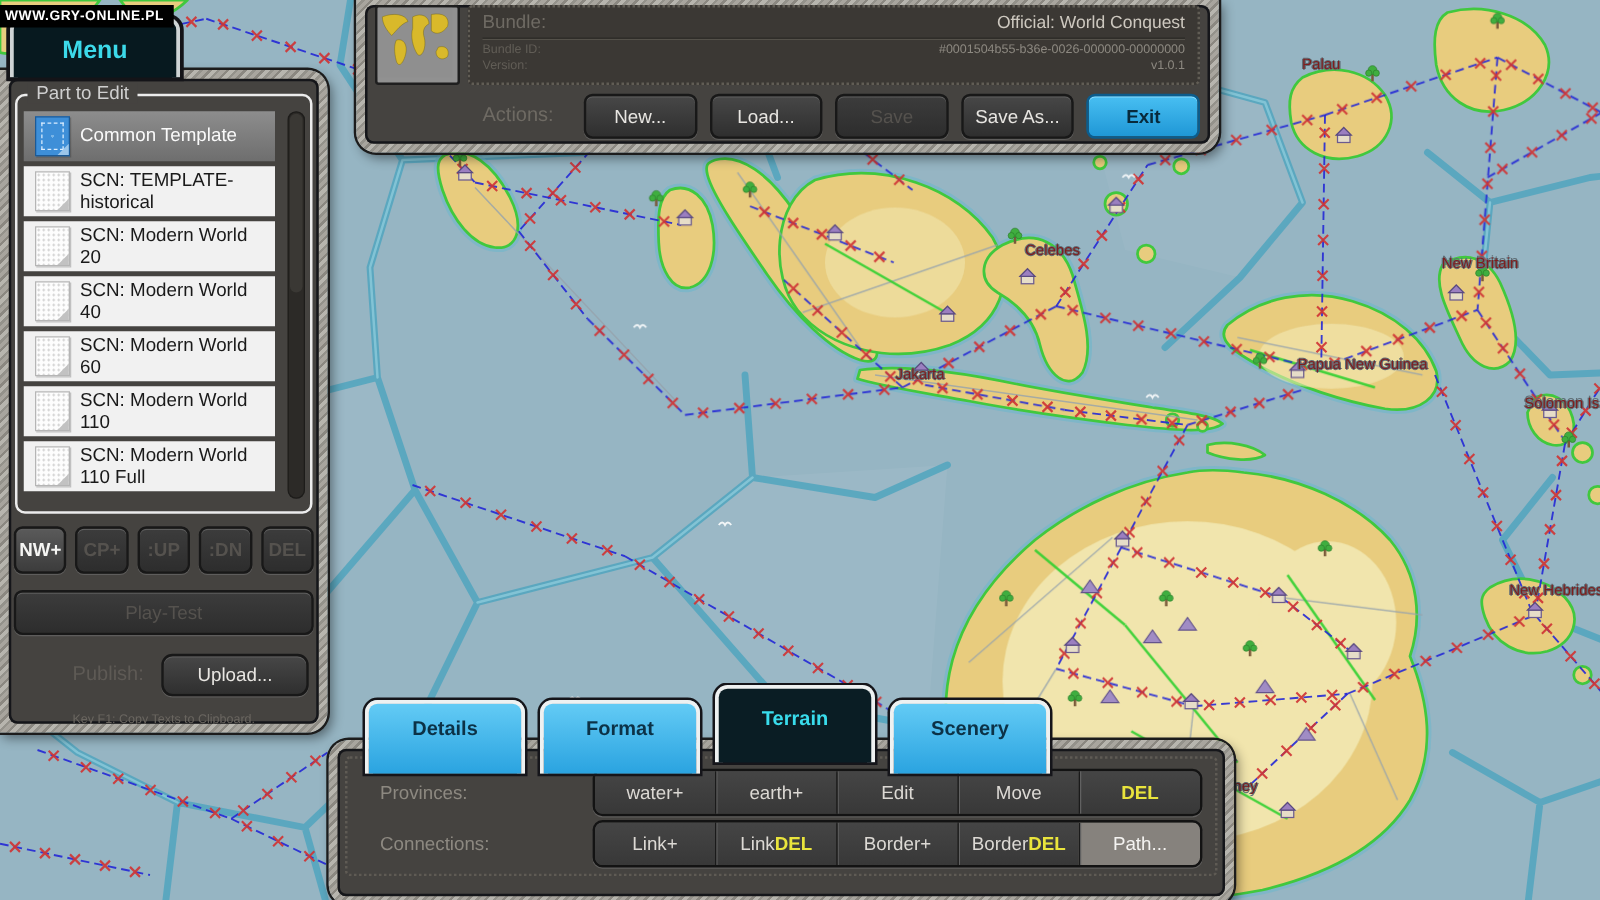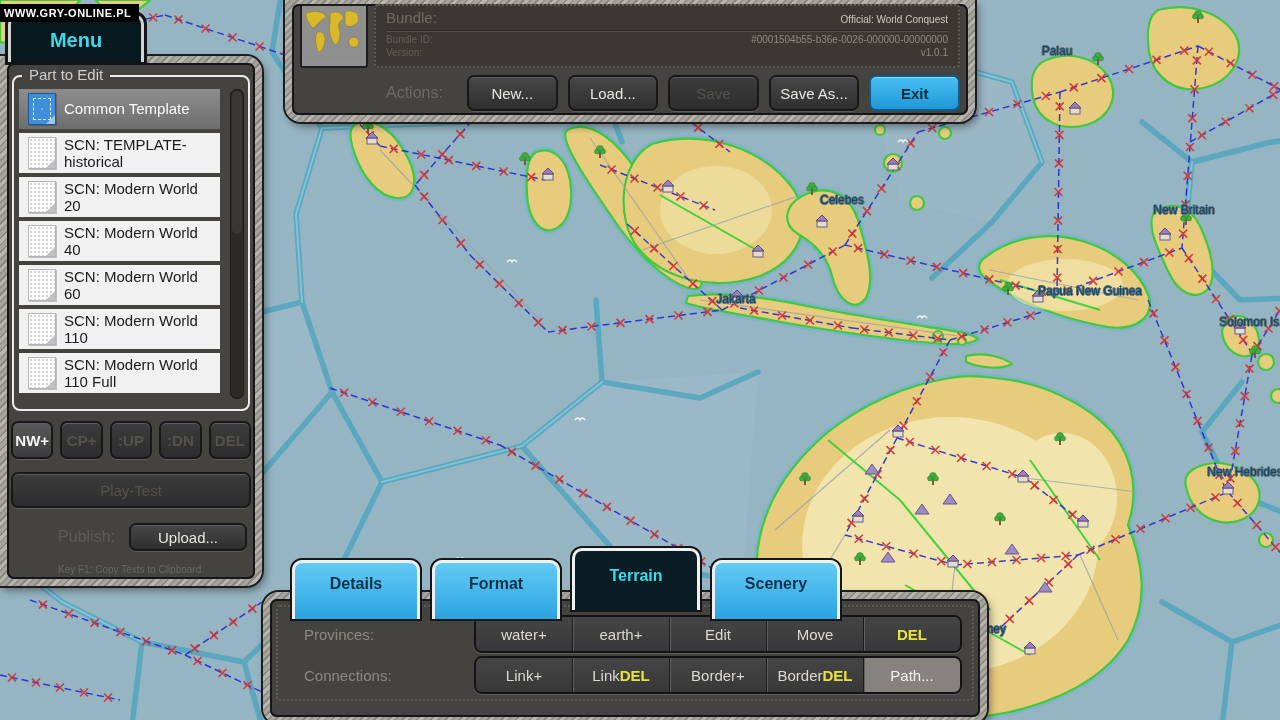--- a/index.html
+++ b/index.html
@@ -1,21 +1,21 @@
 <!DOCTYPE html>
 <html><head>
 <meta charset="utf-8">
 <style>
   html,body{margin:0;padding:0;background:#222;}
   .screen{position:relative;width:1280px;height:720px;overflow:hidden;
           font-family:"Liberation Sans",sans-serif;background:#96b5c3;user-select:none;}
   svg{display:block;}
 
   
-  .map-label{position:absolute;transform:translate(-50%,-50%);color:#0c4a6e;font-size:12px;
+  .map-label{position:absolute;transform:translate(-50%,-50%);color:#7f1d1d;font-size:12px;
     text-shadow:-1px 0 #5f6e76,1px 0 #5f6e76,0 -1px #5f6e76,0 1px #5f6e76;white-space:nowrap;z-index:5;}
 
   
   .watermark{position:absolute;left:0;top:4px;z-index:80;background:#000;color:#fff;
     font-size:11px;font-weight:bold;letter-spacing:.5px;padding:3px 8px 3px 4px;}
 
   
   .stone{position:absolute;background:repeating-linear-gradient(135deg,#b7b5ae 0 3px,#94928b 3px 5px,#a8a59e 5px 8px,#8b8881 8px 10px);
     box-shadow:0 0 0 2px #1c1c1c,3px 4px 9px rgba(0,0,0,.45);padding:7px;box-sizing:border-box;}
   .panel-body{background:#454340;width:100%;height:100%;border-radius:7px;
@@ -54,33 +54,33 @@
   .btn.off{color:#55524e;background:linear-gradient(#3c3c3c,#2d2d2d);}
   .btn.blue{background:linear-gradient(#48bff2,#1f97d6);border-color:#0c5c8c;color:#082a3c;font-weight:600;
     box-shadow:inset 0 1px 0 #8adcff;}
 
   .edit-row{display:flex;gap:7px;margin:10px 4px 0;}
   .edit-row .btn{flex:1;height:38px;font-weight:bold;}
   .run-row{display:flex;gap:10px;margin:13px 4px 0;}
   .run-row .btn{flex:1;height:36px;}
   .publish-row{display:flex;align-items:center;margin:15px 4px 0;}
   .publish-row .plabel{flex:0 0 104px;text-align:right;padding-right:14px;color:#5e5a55;font-size:16px;}
-  .publish-row .btn{flex:1;height:28px;margin-right:4px;}
+  .publish-row .btn{flex:1;height:34px;margin-right:4px;border-radius:9px;}
   .footer-hint{margin-top:13px;text-align:center;color:#6a6660;font-size:10px;}
 
   
   .top-panel{left:285px;top:0;width:690px;height:122px;border-radius:0 0 16px 16px;padding-top:4px;z-index:20;}
   .top-inner{padding:0 8px 8px;display:flex;flex-direction:column;}
   .info-row{display:flex;}
   .thumb{flex:0 0 64px;height:60px;background:#919191;border:2px solid #1f1f1f;border-radius:3px;overflow:hidden;}
   .info-box{flex:1;margin-left:6px;border:2px dotted #615d55;border-radius:4px;background:#3b3834;
     padding:3px 10px 2px;box-sizing:border-box;}
   .b-row{display:flex;justify-content:space-between;align-items:baseline;height:21px;}
   .b-label{color:#6e6a63;font-size:15px;}
-  .b-name{color:#cdc8bf;font-size:10px;}
+  .b-name{color:#cdc8bf;font-size:14px;}
   .b-div{border-bottom:1px solid #2c2a26;box-shadow:0 1px 0 rgba(110,105,95,.5);margin-bottom:3px;}
   .s-row{display:flex;justify-content:space-between;height:13px;}
   .s-label{color:#615d56;font-size:10px;}
   .s-val{color:#8d8981;font-size:10px;}
   .actions-row{display:flex;align-items:center;gap:10px;margin-top:7px;height:36px;}
   .actions-row .alabel{margin-left:86px;margin-right:14px;color:#6e6a63;font-size:16px;}
   .actions-row .btn{flex:1;height:36px;}
 
   
   .bottom-panel{left:263px;top:592px;width:724px;height:132px;border-radius:16px;z-index:50;}

